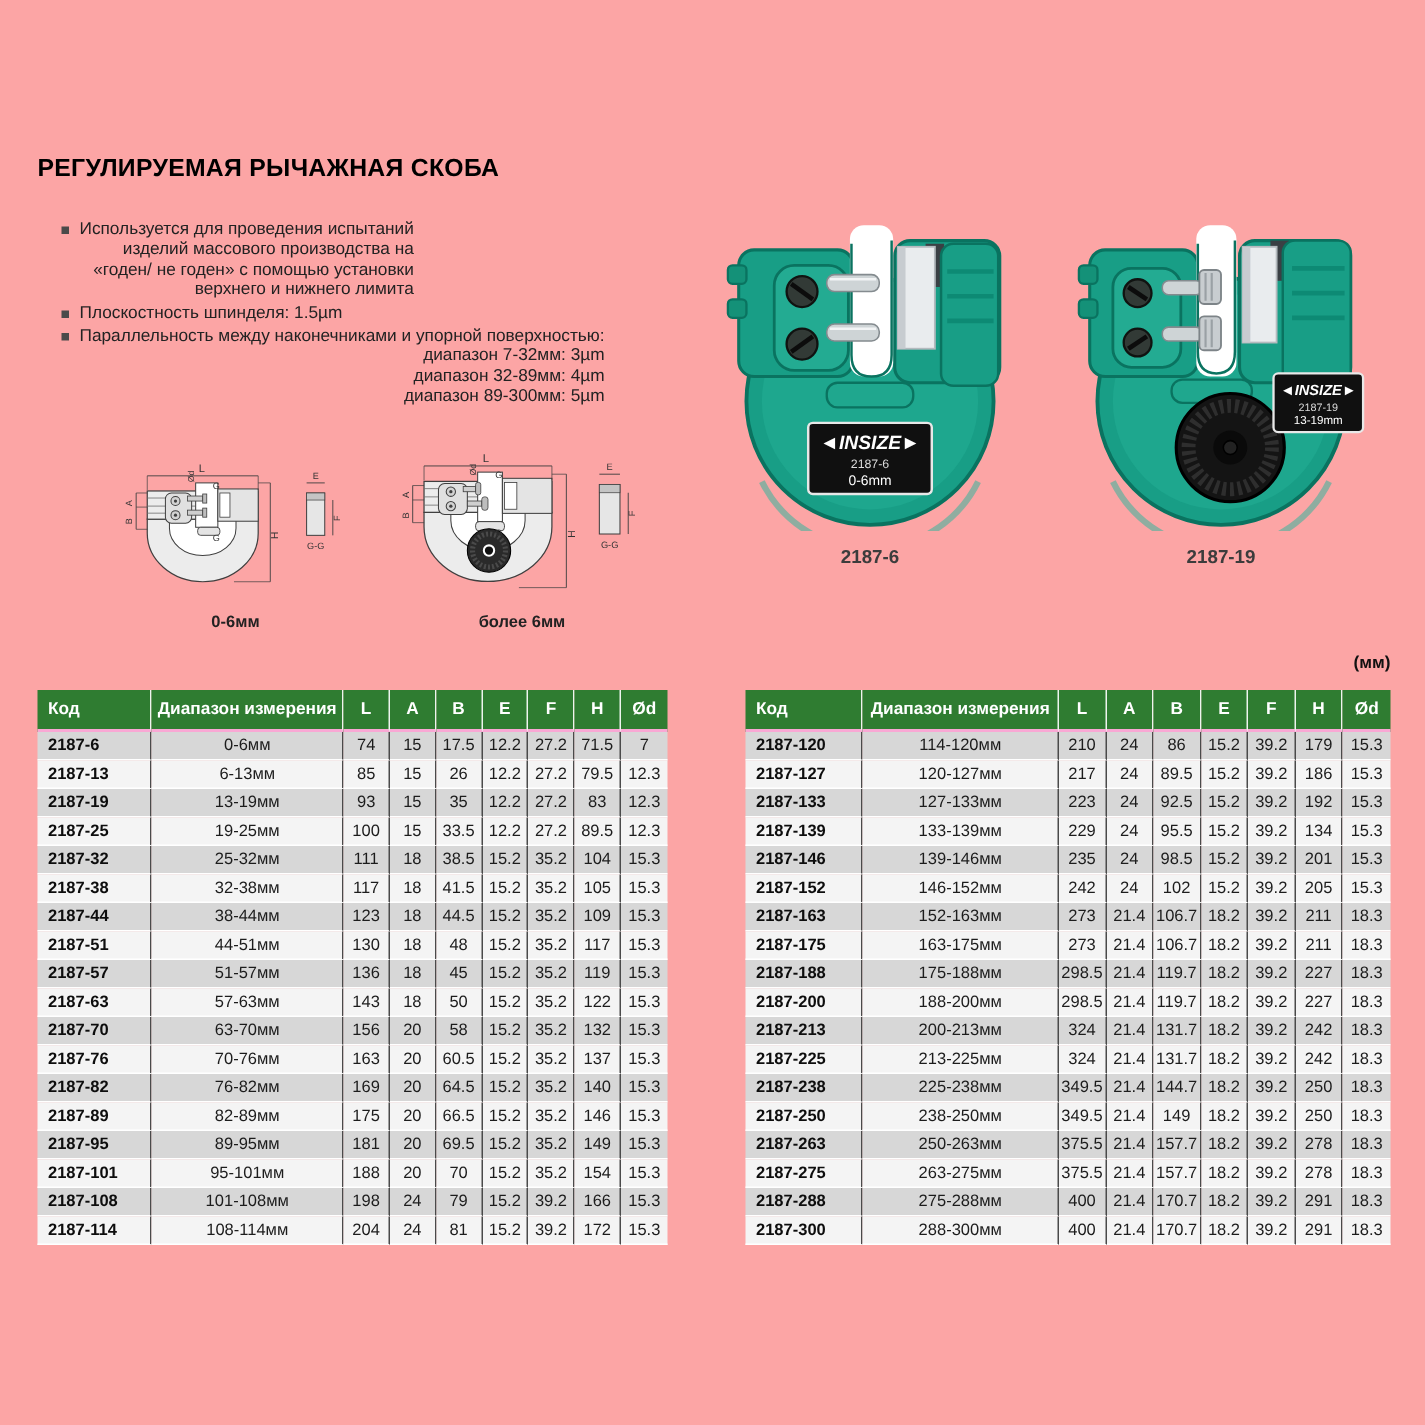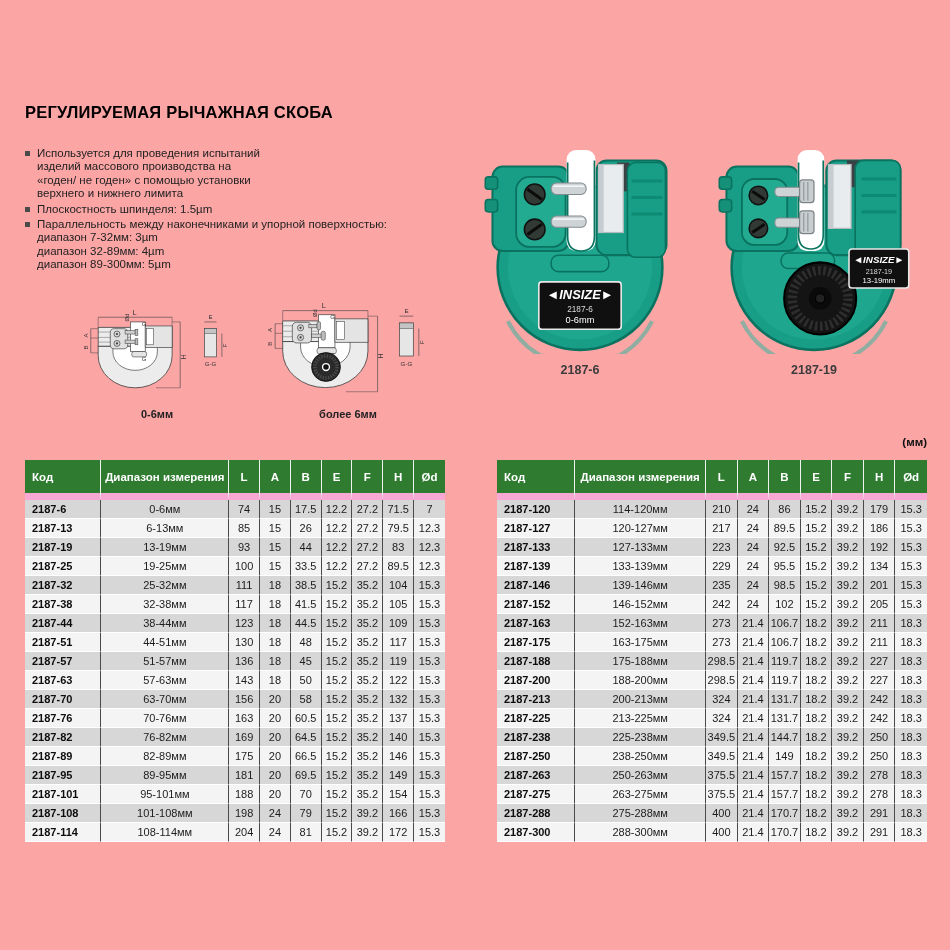--- a/index.html
+++ b/index.html
@@ -2,21 +2,21 @@
 <html><head>
 <meta charset="utf-8">
 <style>
   * { margin:0; padding:0; box-sizing:border-box; }
   html,body { background:#ffffff; }
   body { font-family:"Liberation Sans","DejaVu Sans",sans-serif; color:#1a1a1a; }
   #page { position:relative; width:950px; height:950px; background:#fca5a5; overflow:hidden; }
 
   
   .page-title { position:absolute; left:25px; top:103px; font-size:16.5px; font-weight:bold; color:#000; letter-spacing:.2px; }
-  .feature-list { position:absolute; left:25px; top:147px; width:452px; list-style:none; }
+  .feature-list { position:absolute; left:41px; top:147px; width:452px; list-style:none;text-align:right; }
   .feature-item { display:flex; margin-bottom:2px; }
   .bullet-sq { flex:none; width:5px; height:5px; background:#4a4a4a; margin:4px 7px 0 0; }
   .feature-lines { font-size:11.5px; line-height:13.4px; color:#222; }
 
   
   .drawings { position:absolute; left:78px; top:290px; width:400px; display:flex; gap:26px; align-items:flex-end; }
   .drawing-block { text-align:center; }
   .drawing-caption { font-size:11px; font-weight:bold; color:#222; margin-top:4px; }
   .tech text { font-family:"Liberation Sans","DejaVu Sans",sans-serif; fill:#333; }
 
@@ -26,21 +26,21 @@
   .photo-caption { font-size:12.5px; font-weight:bold; color:#3c3c3c; margin-top:5px; }
 
   
   .unit-note { position:absolute; right:23px; top:436px; font-size:11.5px; font-weight:bold; color:#111;margin-left:28px; }
   .table-wrap { position:absolute; top:460px; }
   #table-left  { left:25px;  width:420px; }
   #table-right { left:497px; width:430px; }
   table.spec-table { width:100%; border-collapse:separate; border-spacing:0; table-layout:fixed; }
   .spec-table th {
     background:#2f7c31; color:#fff; font-size:11.5px; font-weight:bold;
-    height:40px; padding:0 2px; text-align:center; border-bottom:7px solid #f9a8d4;
+    height:28px; padding:0 2px; text-align:center; border-bottom:2px solid #f9a8d4;
   }
   .spec-table th.code { text-align:left; padding-left:7px; }
   .spec-table th:not(:last-child) { border-right:1.5px solid #eef4ee; }
   .spec-table td {
     height:19px; font-size:11px; text-align:center; color:#1c1c1c;
     border-bottom:1.5px solid #fff; overflow:hidden; white-space:nowrap;
   }
   .spec-table td:not(:last-child) { border-right:1.5px solid #4a4a4a; }
   .spec-table td.code { font-weight:bold; text-align:left; padding-left:7px; color:#0d0d0d; }
   .spec-table tr.odd  td { background:#d7d7d7; }
@@ -335,21 +335,21 @@
             <td class="num">12.2</td>
             <td class="num">27.2</td>
             <td class="num">79.5</td>
             <td class="num">12.3</td>
           </tr>
           <tr class="odd">
             <td class="code">2187-19</td>
             <td class="range">13-19мм</td>
             <td class="num">93</td>
             <td class="num">15</td>
-            <td class="num">44</td>
+            <td class="num">35</td>
             <td class="num">12.2</td>
             <td class="num">27.2</td>
             <td class="num">83</td>
             <td class="num">12.3</td>
           </tr>
           <tr class="even">
             <td class="code">2187-25</td>
             <td class="range">19-25мм</td>
             <td class="num">100</td>
             <td class="num">15</td>

